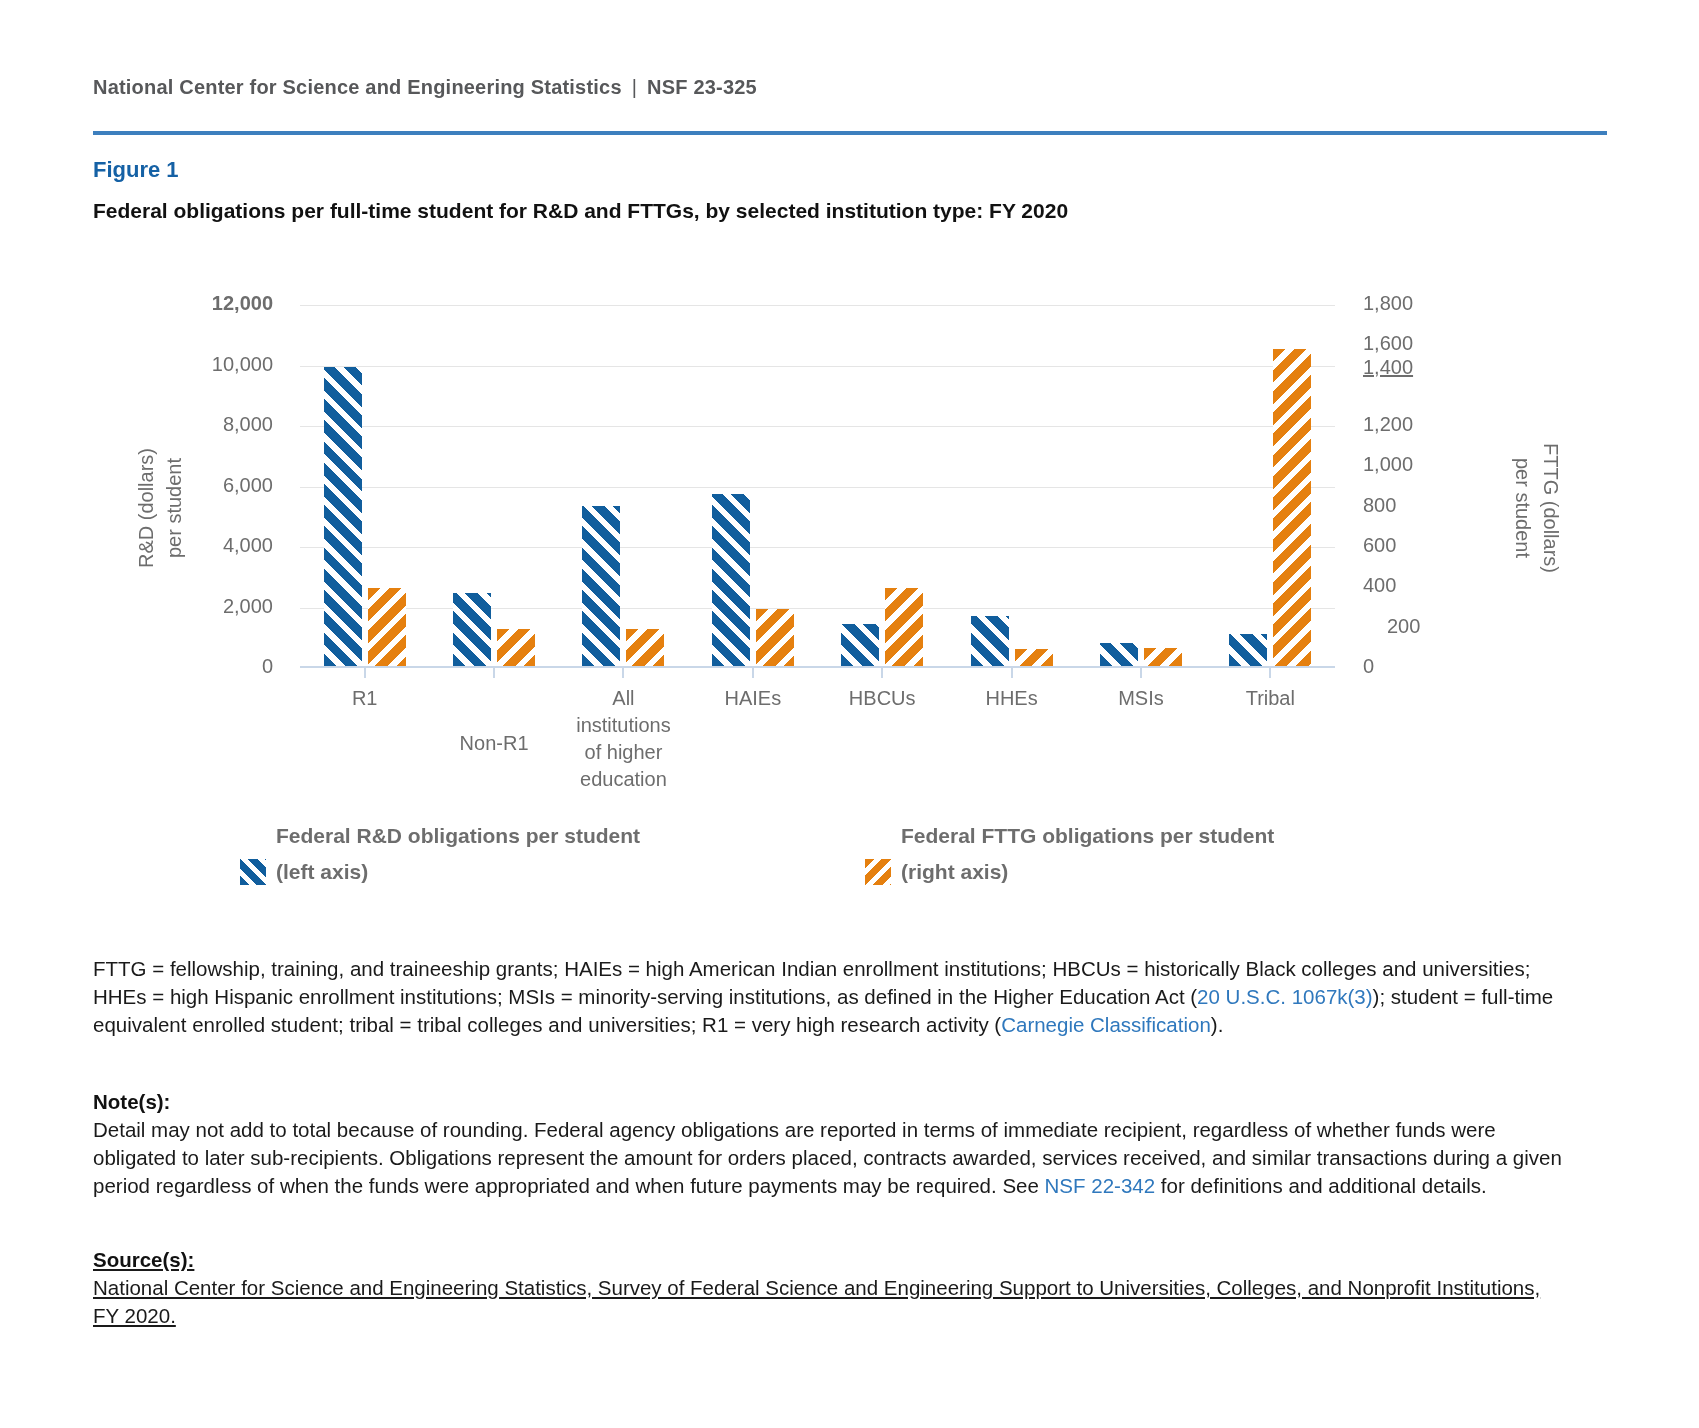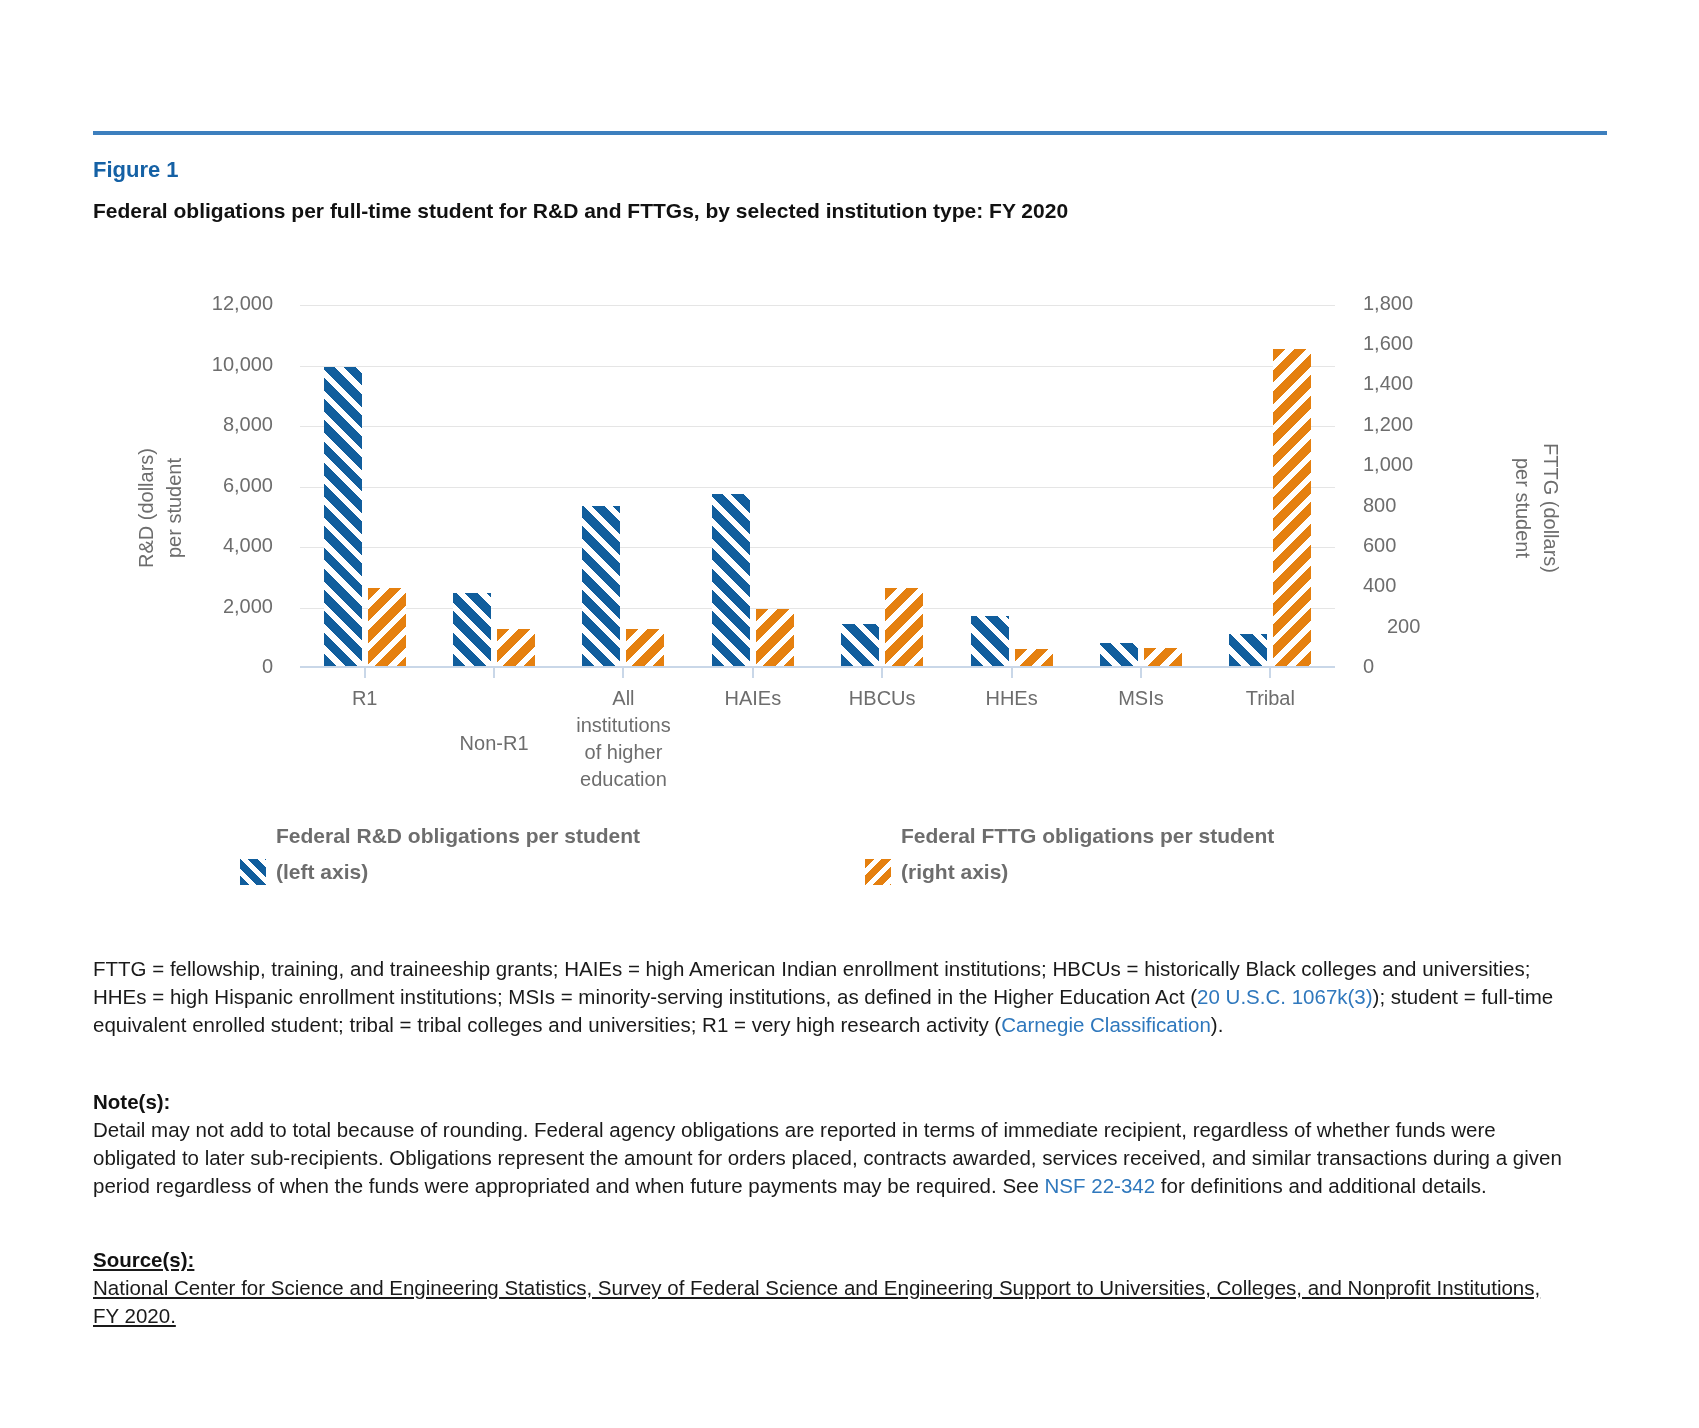--- a/index.html
+++ b/index.html
@@ -50,33 +50,36 @@
   .notes { position:absolute; left:93px; top:1088px; width:1478px; }
   .sources { position:absolute; left:93px; top:1246px; width:1478px;text-decoration:underline; }
   .block-heading { font-size:20.5px; font-weight:bold; color:#111; line-height:28px; }
   a.link, .link { color:#2f78bd; text-decoration:none; cursor:pointer; }
 </style>
 </head>
 <body>
 
 <div class="page">
 
+  <div class="header-line">
+    <span>National Center for Science and Engineering Statistics</span><span class="sep">|</span><span>NSF 23-325</span>
+  </div>
 
   <div class="top-rule"></div>
 
   <div class="figure-label">Figure 1</div>
   <div class="figure-title">Federal obligations per full-time student for R&amp;D and FTTGs, by selected institution type: FY 2020</div>
 
   <div class="chart">
     <div class="axis-title left">
         <div>R&amp;D (dollars)</div>
         <div>per student</div>
       </div>
     <div class="y-ticks-left">
-        <div class="tick" style="top: -13px; width: 100%;">12,000</div>
+        <div class="tick" style="top: -13px; width: 100%; font-weight: bold;">12,000</div>
         <div class="tick" style="top: 47.5px; width: 100%;">10,000</div>
         <div class="tick" style="top: 108px; width: 100%;">8,000</div>
         <div class="tick" style="top: 168.5px; width: 100%;">6,000</div>
         <div class="tick" style="top: 229px; width: 100%;">4,000</div>
         <div class="tick" style="top: 289.5px; width: 100%;">2,000</div>
         <div class="tick" style="top: 350px; width: 100%;">0</div>
       </div>
     <div class="plot">
         <div class="gridline" style="top: 0px;"></div>
         <div class="gridline" style="top: 60.5px;"></div>
@@ -121,21 +124,21 @@
         </div>
         <div class="x-tick" style="left: 969.312px;"></div>
         <div class="cat-group" style="left: 905.625px; width: 129.375px;">
           <div class="bar blue" style="height: 32.1px;"></div>
           <div class="bar orange" style="height: 316.6px;"></div>
         </div>
       </div>
     <div class="y-ticks-right">
         <div class="tick" style="top: -13px; width: 100%;">1,800</div>
         <div class="tick" style="top: 27.3333px; width: 100%;">1,600</div>
-        <div class="tick" style="top: 67px; width: 100%;">1,400</div>
+        <div class="tick" style="top: 51px; width: 100%; text-decoration: underline;">1,400</div>
         <div class="tick" style="top: 108px; width: 100%;">1,200</div>
         <div class="tick" style="top: 148.333px; width: 100%;">1,000</div>
         <div class="tick" style="top: 188.667px; width: 100%;">800</div>
         <div class="tick" style="top: 229px; width: 100%;">600</div>
         <div class="tick" style="top: 269.333px; width: 100%;">400</div>
         <div class="tick" style="top: 309.667px; width: 100%; margin-left: 24px;">200</div>
         <div class="tick" style="top: 350px; width: 100%;">0</div>
       </div>
     <div class="axis-title right">
         <div>FTTG (dollars)</div>

